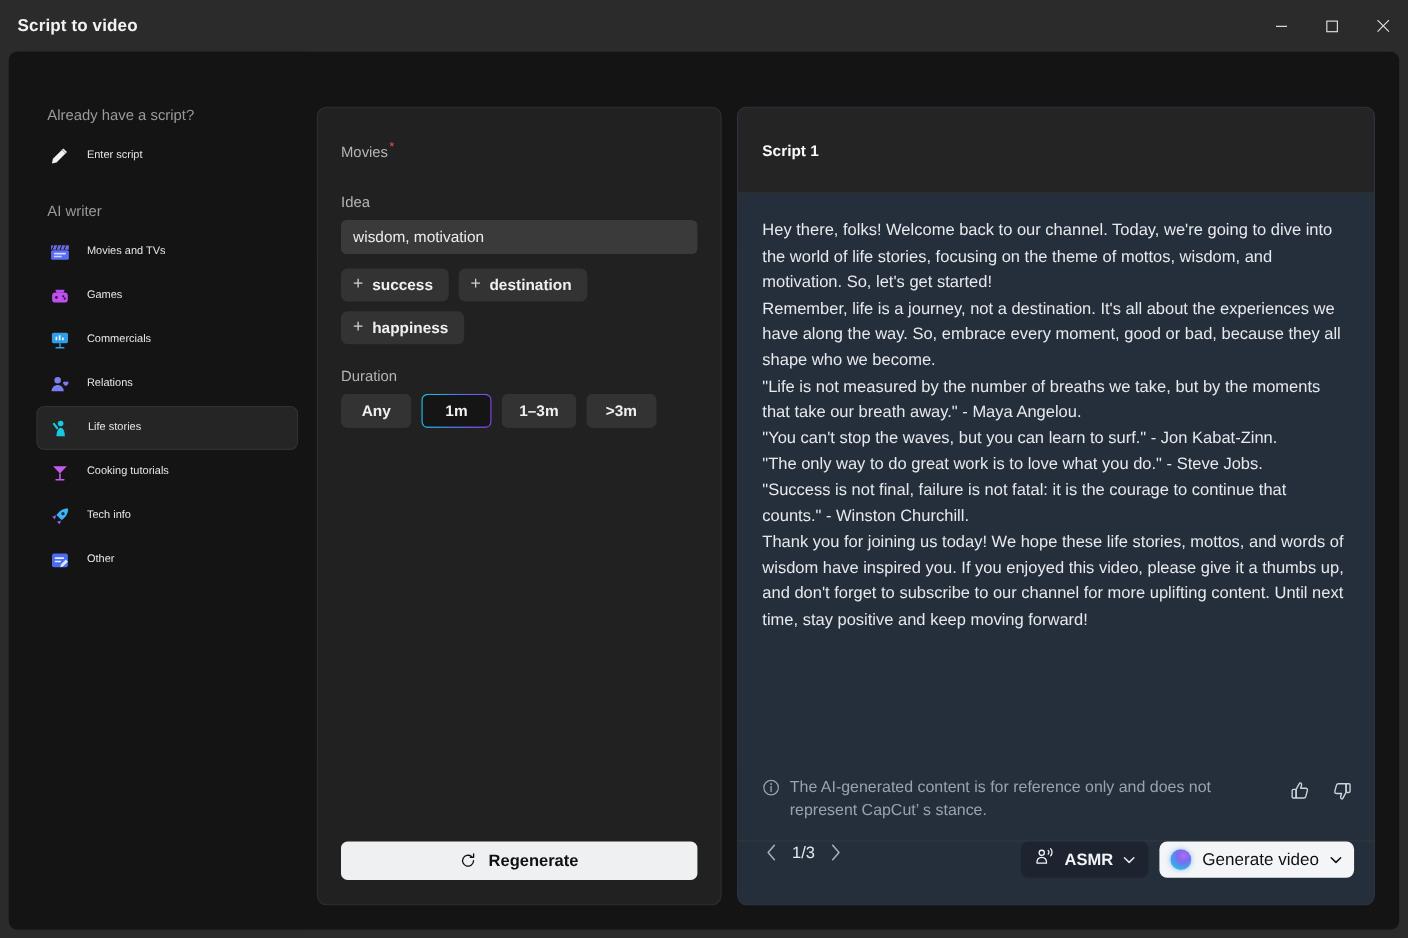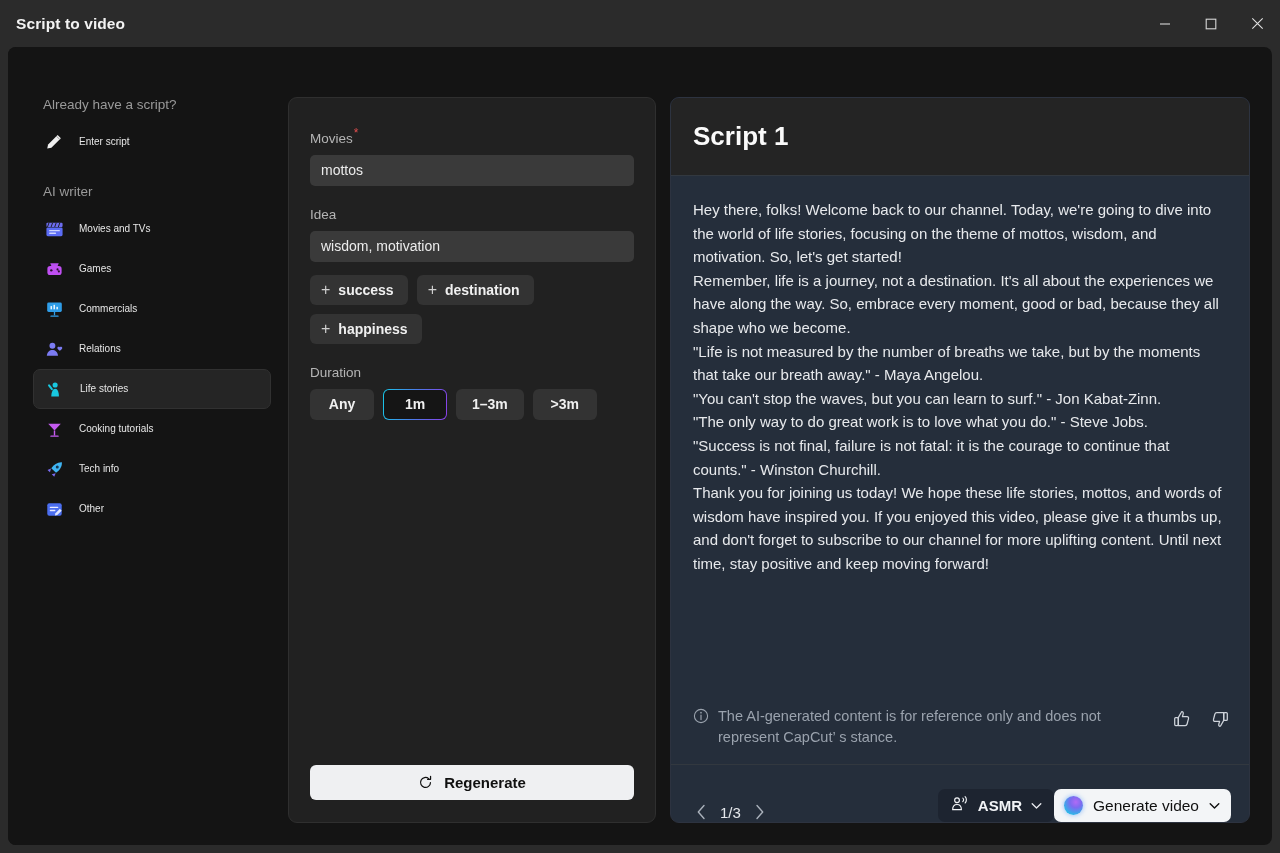--- a/index.html
+++ b/index.html
@@ -151,21 +151,21 @@
     border: 1px solid #2d3340;
     background: #252e3b;
   }
   .rp-header {
     height: 78px; flex: 0 0 78px;
     background: #242424;
     display: flex; align-items: center;
     padding: 0 22px;
     border-bottom: 1px solid #32383f;
   }
-  .rp-title { font-size: 26px; font-weight: bold; color: #fafafa; }
+  .rp-title { font-size: 14px; font-weight: bold; color: #fafafa; }
   .rp-scroll {
     flex: 1 1 auto;
     padding: 22px 22px 10px 22px;
     overflow: hidden;
   }
   .script-text {
     font-size: 15px; line-height: 23.6px;
     color: #e7e9ec;
     white-space: pre-wrap;
   }
@@ -179,23 +179,23 @@
     max-width: 450px;
   }
   .disc-icon { margin-top: 2px; flex: 0 0 16px; }
   .feedback {
     margin-left: auto; display: flex; gap: 16px; align-items: center; padding-top: 2px;
   }
   .fb-btn { width: 22px; height: 22px; display:flex; align-items:center; justify-content:center; color:#cfd4db;}
   .rp-footer {
     height: 58px; flex: 0 0 58px;
     border-top: 1px solid #32383f;
-    display: flex; align-items: flex-end;
+    display: flex; align-items: flex-start;
     padding: 0 18px 0 22px;
-    gap: 0;
+    gap: 10px;
   }
   .pager { display: flex; align-items: center; gap: 11px; color: #c9ced6; }
   .pager-arrow { width: 16px; height: 20px; display:flex; align-items:center; justify-content:center;}
   .pager-label { font-size: 15px; color: #e5e8ec; }
   .footer-spacer { flex: 1 1 auto; }
   .asmr-btn {
     height: 33px; padding: 0 12px 0 12px;
     background: #1d2430; border-radius: 7px;
     display: flex; align-items: center; gap: 9px;
     color: #f2f4f7; font-size: 15px; font-weight: bold;
@@ -353,21 +353,20 @@
           </svg>
         </span>
         <span class="side-label">Other</span>
       </div>
     </div>
 
     <div class="midpanel">
       <div class="field-label">
         <span>Movies</span><span class="req">*</span>
       </div>
-      <input class="text-input" type="text" value="mottos" placeholder="mottos" style="">
 
       <div class="spacer-18"></div>
 
       <div class="field-label">Idea</div>
       <input class="text-input" type="text" value="wisdom, motivation" style="">
 
       <div class="chips">
         <div class="chip">
           <span class="plus">+</span>
           <span>success</span>

